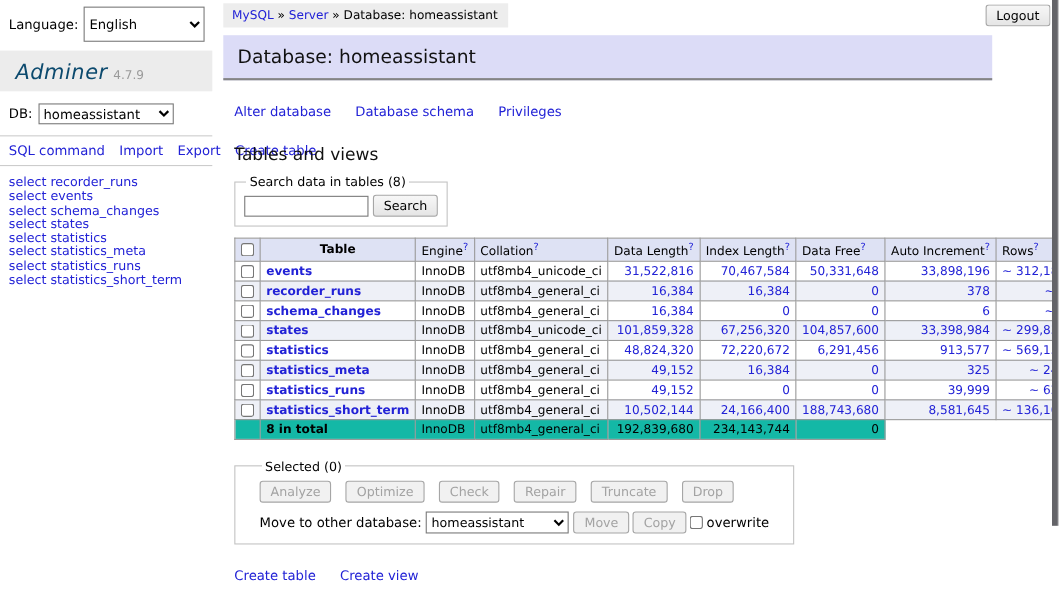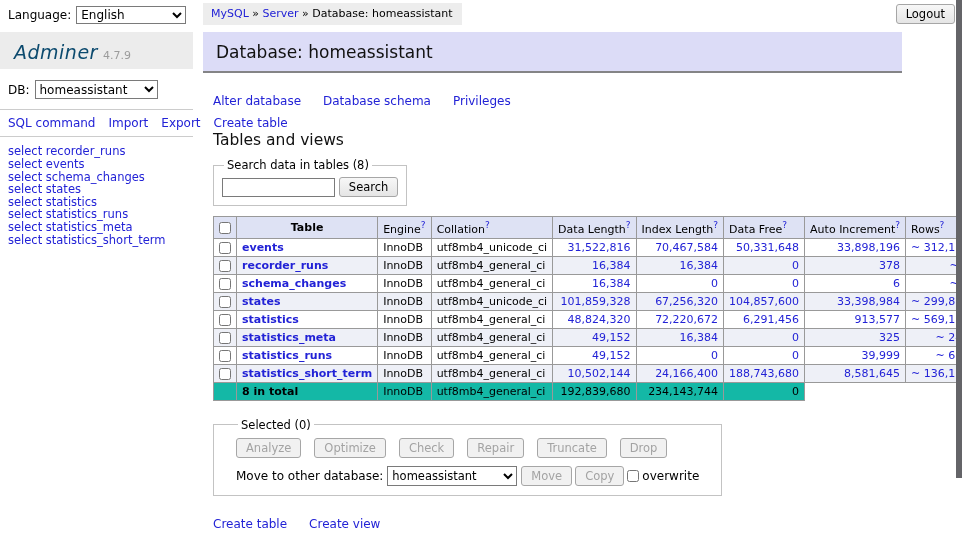--- a/index.html
+++ b/index.html
@@ -3,21 +3,21 @@
 <meta charset="utf-8">
 <style>
   * { box-sizing: border-box; margin: 0; padding: 0; }
   html, body { width: 966px; height: 543px; overflow: hidden; background: #fff;
     font-family: "DejaVu Sans", "Liberation Sans", sans-serif; font-size: 12px; color: #000; }
   a { color: #2222d6; text-decoration: none; cursor: pointer; }
 
   
   #sidebar { position: fixed; left: 0; top: 0; width: 193px; }
   .lang-row { padding: 6px 0 0 8px; }
-  .lang-row select { width: 110px; margin-left: 5px; height: 18px; font-size: 12px; }
+  .lang-row select { width: 110px; margin-left: 5px; height: 32px; font-size: 12px; }
   .logo-box { background: #ececec; margin-top: 8px; padding: 9px 14px; height: 37px; }
   .logo-name { font-style: italic; font-size: 19px; color: #0c4a6e; letter-spacing: .5px; text-align: center; }
   .logo-version { font-size: 11px; color: #9b9b9b; margin-left: 5px; }
   .db-row { padding: 11px 8px 10px 8px; }
   .db-row select { width: 123px; margin-left: 5px; height: 19px; font-size: 12px; }
   .links-block { border-top: 1px solid #ccc; border-bottom: 1px solid #ccc;
     padding: 6px 8px; line-height: 1.2; }
   .links-block a { margin-right: 13px; white-space: nowrap; }
   .table-links { padding: 8px 8px; font-size: 11.5px; }
   .table-links a { display: block; line-height: 12.6px; white-space: nowrap; }
@@ -85,22 +85,22 @@
   <div class="db-row">
     <span>DB:</span><select><option>homeassistant</option></select>
   </div>
   <div class="links-block"><a>SQL command</a><a>Import</a><a>Export</a><a>Create table</a></div>
   <div class="table-links">
       <a>select recorder_runs</a>
       <a>select events</a>
       <a>select schema_changes</a>
       <a>select states</a>
       <a>select statistics</a>
+      <a>select statistics_meta</a>
       <a>select statistics_runs</a>
-      <a>select statistics_meta</a>
       <a>select statistics_short_term</a>
     </div>
 </div>
 
 <div id="content">
   <span class="breadcrumb"><a>MySQL</a><span class="sep"> » </span><a>Server</a><span class="sep"> » </span><span>Database: homeassistant</span></span>
   <button id="logout-btn">Logout</button>
 
   <h2 class="page-title">Database: homeassistant</h2>
 

